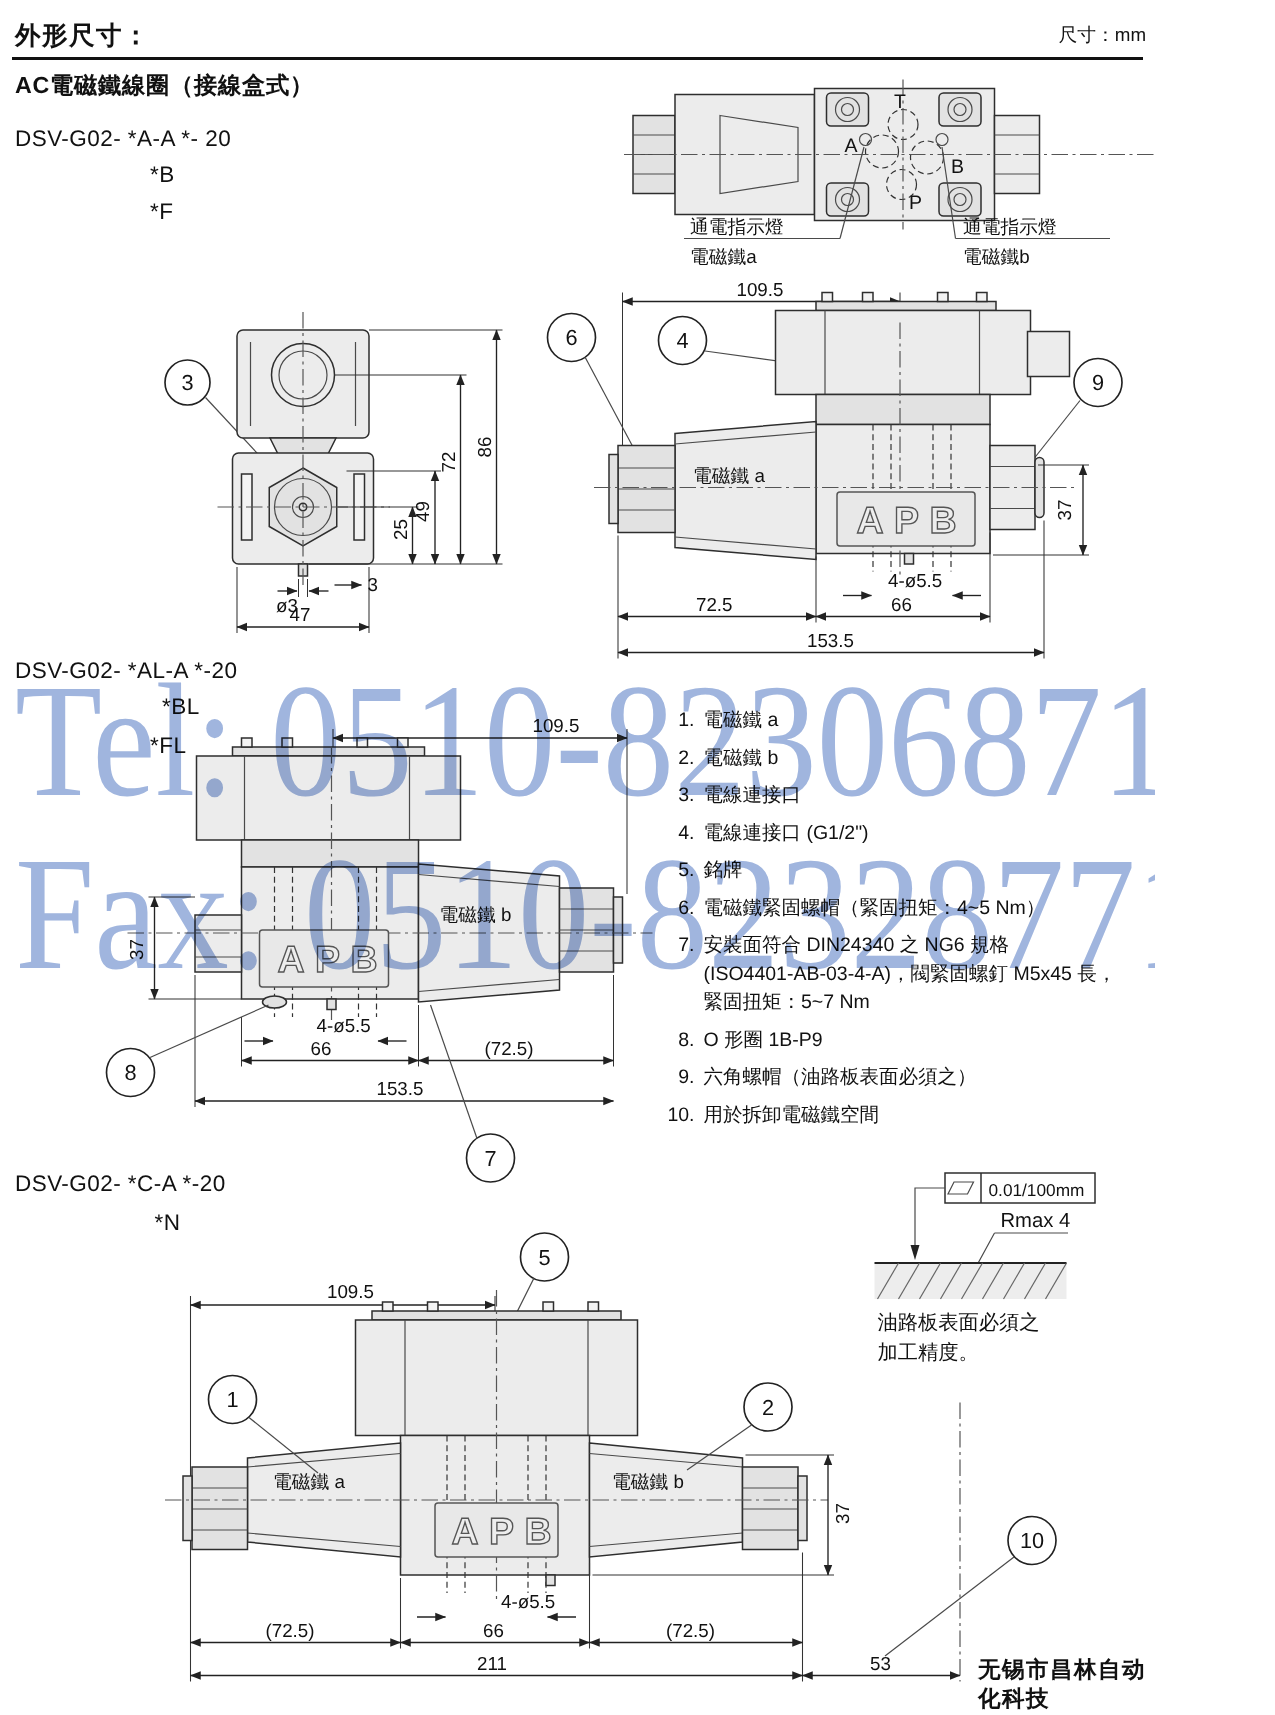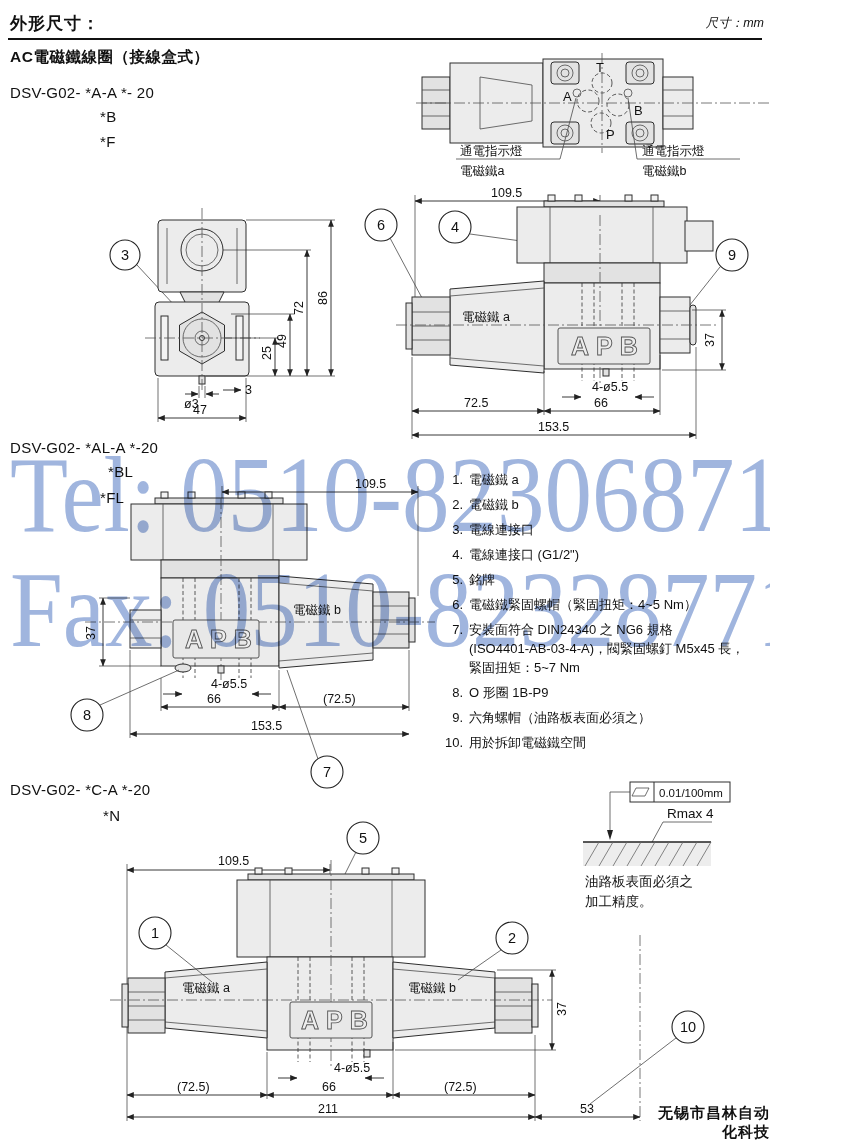--- a/index.html
+++ b/index.html
@@ -18,33 +18,33 @@
   .dimln{stroke:#222;stroke-width:.9;fill:none;}
   .ext{stroke:#333;stroke-width:.7;fill:none;}
   .dim{font-size:12.5px;}
   .cjk{font-size:12.5px;}
   .balloon circle{fill:#fff;stroke:#222;stroke-width:1.1;}
   .balloon text{font-size:14.5px;text-anchor:middle;}
   .brandbox{fill:#e8e8e8;stroke:#555;stroke-width:1;}
   .brandtx{font-size:25px;font-weight:bold;letter-spacing:7px;fill:#ededed;
            stroke:#555;stroke-width:.9;}
   .hdr-title{font-size:17px;font-weight:bold;letter-spacing:1px;}
-  .unit{font-size:12.5px;font-style:italic;}
+  .unit{font-size:12.5px;}
   .sec-title{font-size:15.5px;font-weight:bold;letter-spacing:.5px;}
   .model{font-size:15px;letter-spacing:.3px;}
   .rule{position:absolute;left:8px;right:8px;top:38px;height:2px;background:#111;}
   .notes{position:absolute;left:437px;top:470px;width:412px;font-size:13px;line-height:19px;}
   .note{display:flex;margin-bottom:6px;}
   .note .no{width:26px;text-align:right;margin-right:6px;flex:none;}
   .note .wrap{margin-left:0;}
   .wm{position:absolute;left:10px;font-family:"Liberation Serif","DejaVu Serif",serif;
       font-size:108px;white-space:nowrap;color:#8fa8d8;opacity:.85;
       transform:scaleX(.88);transform-origin:left top;
       mix-blend-mode:multiply;pointer-events:none;z-index:50;}
-  .footer{position:absolute;left:652px;top:1104px;font-size:15px;font-weight:bold;letter-spacing:1px;text-align:right;}
+  .footer{position:absolute;left:652px;top:1104px;font-size:15px;font-weight:bold;letter-spacing:1px;}
 </style>
 </head>
 <body>
 
 <div id="page">
 
   <svg width="0" height="0" style="position:absolute" aria-hidden="true">
     <defs>
       <marker id="arr" viewBox="0 0 10 10" refX="9.5" refY="5" markerWidth="8" markerHeight="8" orient="auto-start-reverse">
         <path d="M0,1 L10,5 L0,9 z" fill="#222"></path>

